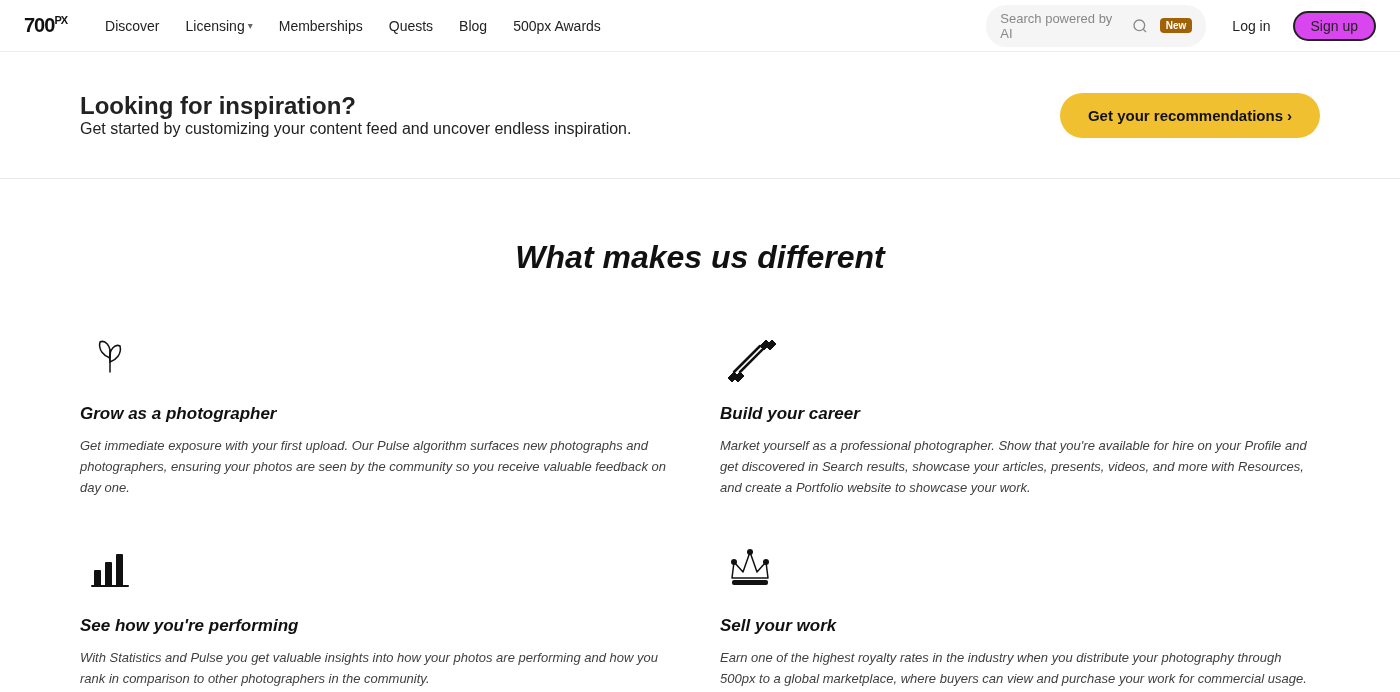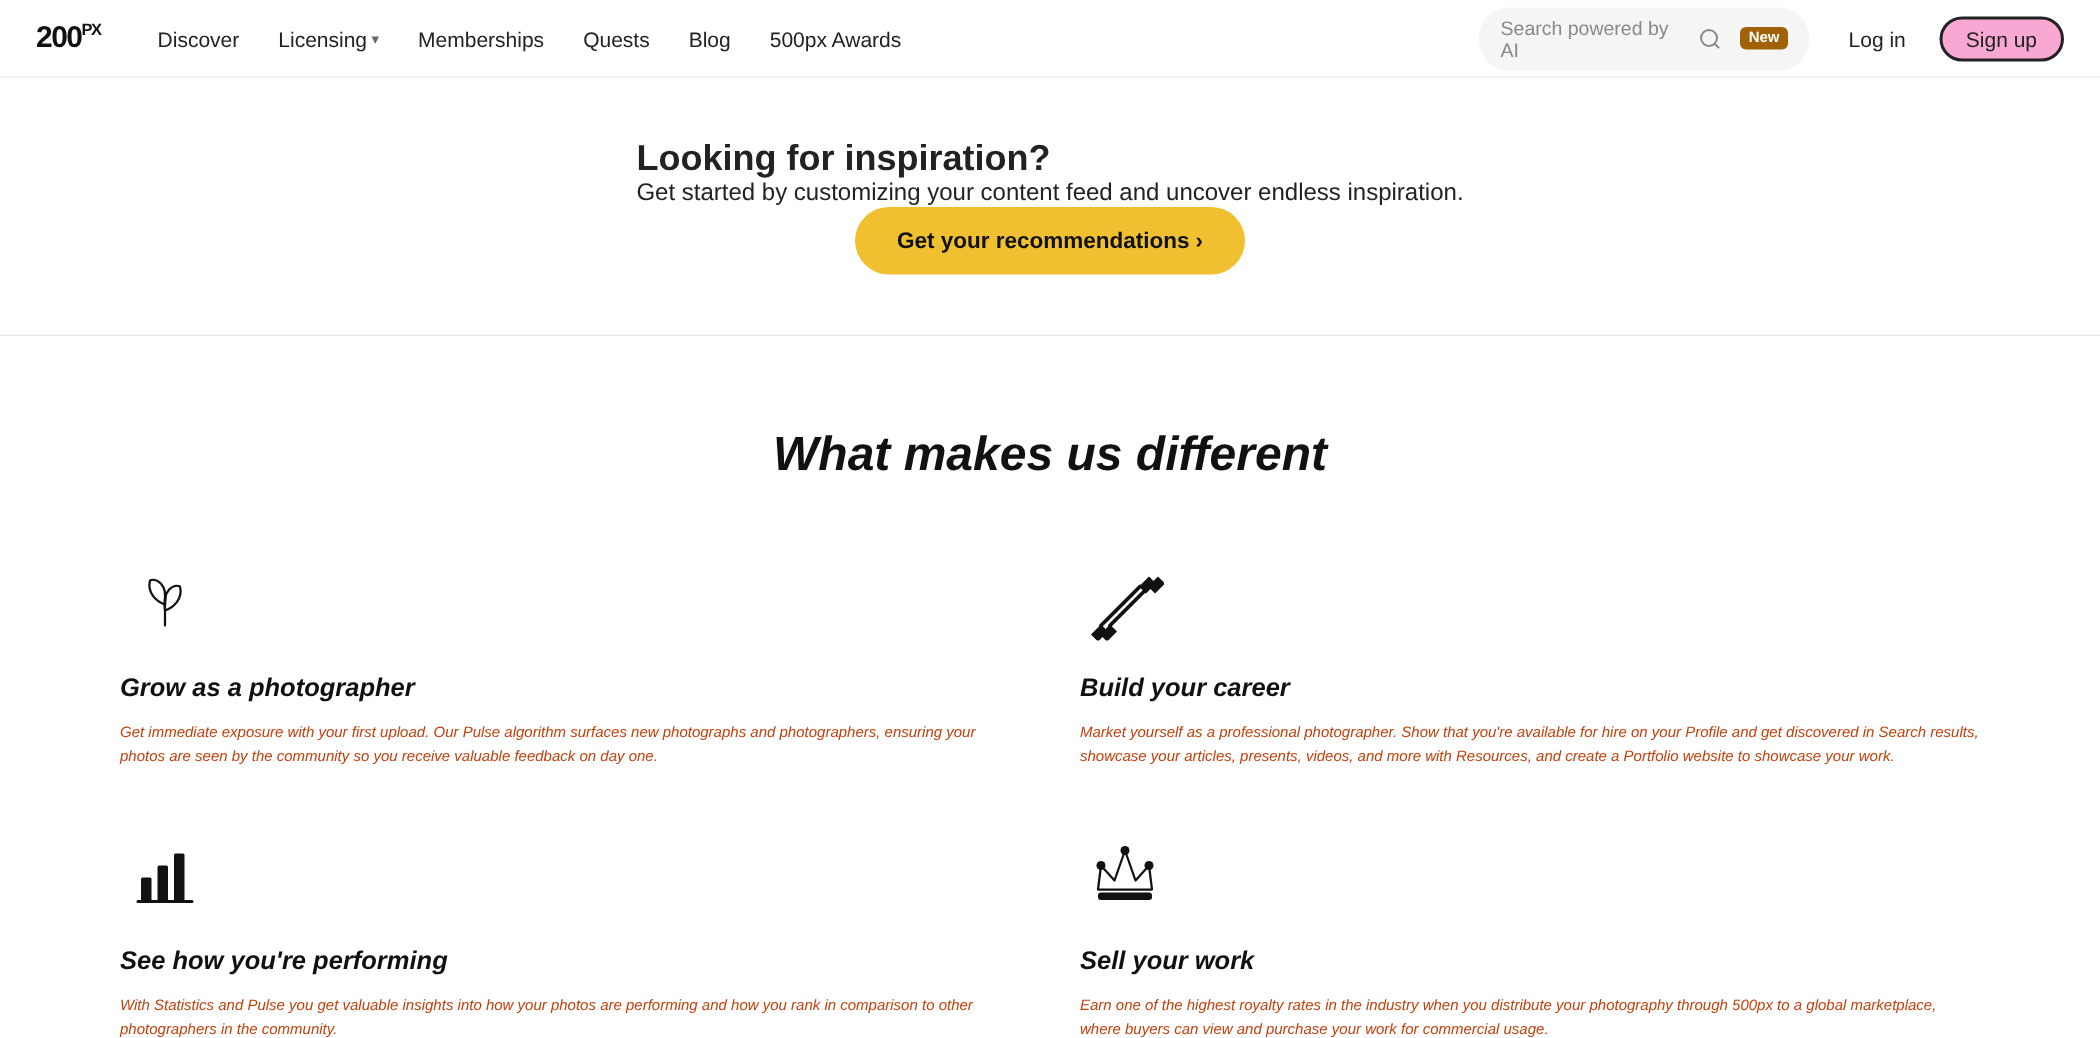--- a/index.html
+++ b/index.html
@@ -80,31 +80,30 @@
       border-radius: 4px;
     }
     .signup-btn {
       font-size: 14px;
       color: #222;
       border: 2px solid #222;
       border-radius: 20px;
       padding: 5px 16px;
       cursor: pointer;
       font-weight: 500;
-      background: #f9a8d4;
+      background: #d946ef;
     }
 
     
     .inspiration-section {
       display: flex;
       align-items: center;
       justify-content: space-between;
       padding: 40px 80px;
       border-bottom: 1px solid #e8e8e8;
-      flex-direction: column;
     }
     .rec-btn {
       background: #f0c030;
       color: #111;
       border: none;
       border-radius: 24px;
       padding: 14px 28px;
       font-size: 15px;
       font-weight: 600;
       cursor: pointer;
@@ -147,22 +146,22 @@
       fill: none;
       stroke-width: 1.5;
     }
     .feature-item h3 {
       font-size: 17px;
       font-weight: 700;
       margin-bottom: 12px;
       color: #111;
     }
     .feature-item p {
-      font-size: 10px;
-      color: #c2410c;
+      font-size: 13px;
+      color: #404040;
       line-height: 1.6;
     }
 
     
     .app-section {
       display: flex;
       align-items: flex-start;
       padding: 50px 80px;
       background: #fff;
       position: relative;
@@ -188,21 +187,21 @@
       background: #f5c518;
       border-radius: 50%;
       z-index: 0;
     }
   </style>
 </head>
 <body>
 
 <nav class="navbar">
   <div class="logo">
-    <span>200</span><span style="font-size:11px; vertical-align:super; font-weight:900;">PX</span>
+    <span>700</span><span style="font-size:11px; vertical-align:super; font-weight:900;">PX</span>
   </div>
   <div class="nav-links">
     <a class="nav-link">
       <span>Discover</span>
     </a>
     <a class="nav-link">
       <span>Licensing</span>
       <span class="chevron">▾</span>
     </a>
     <a class="nav-link">

